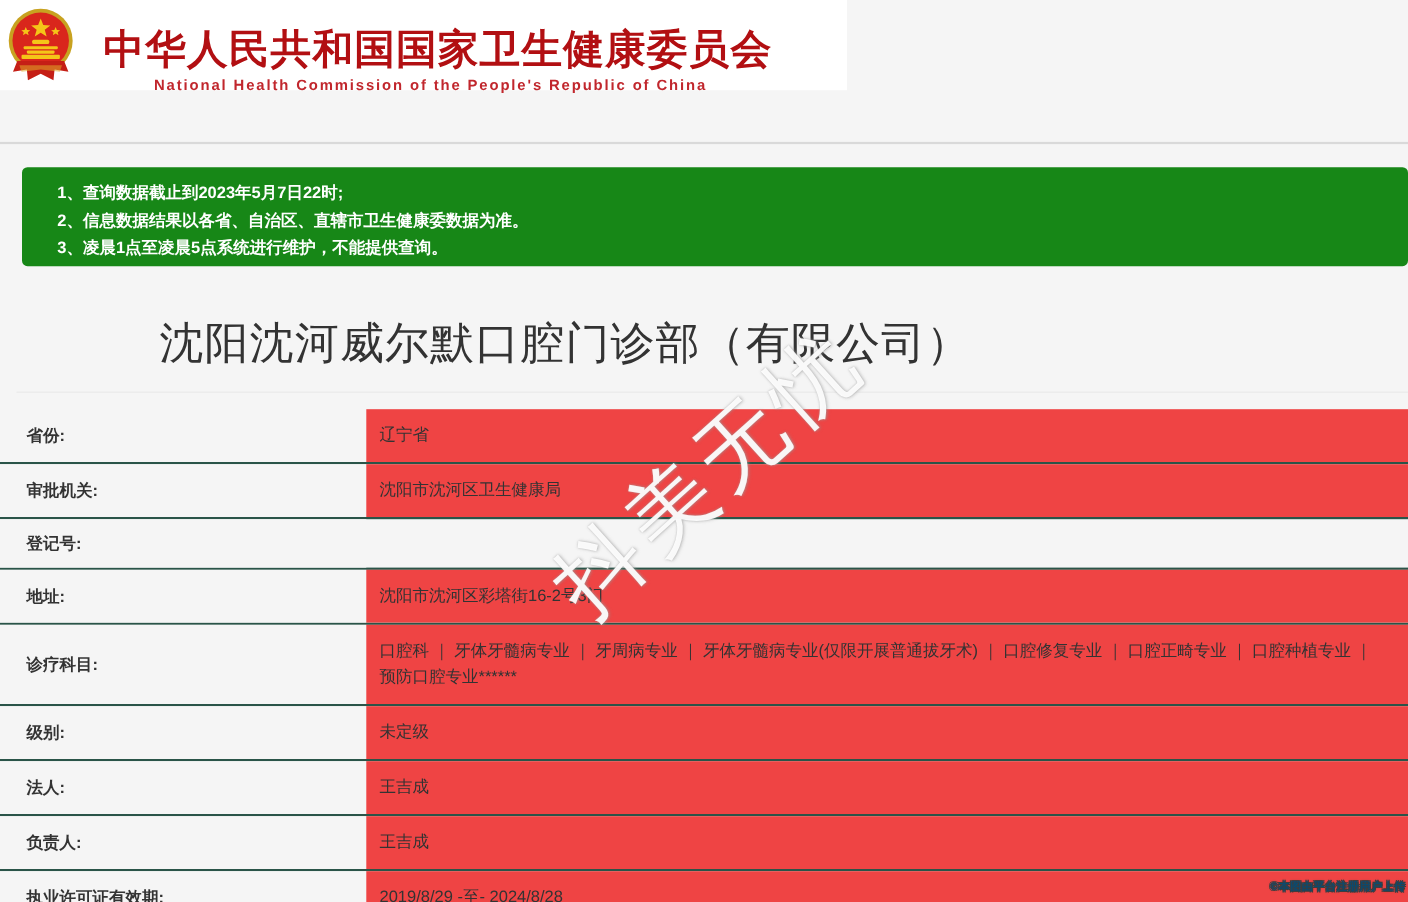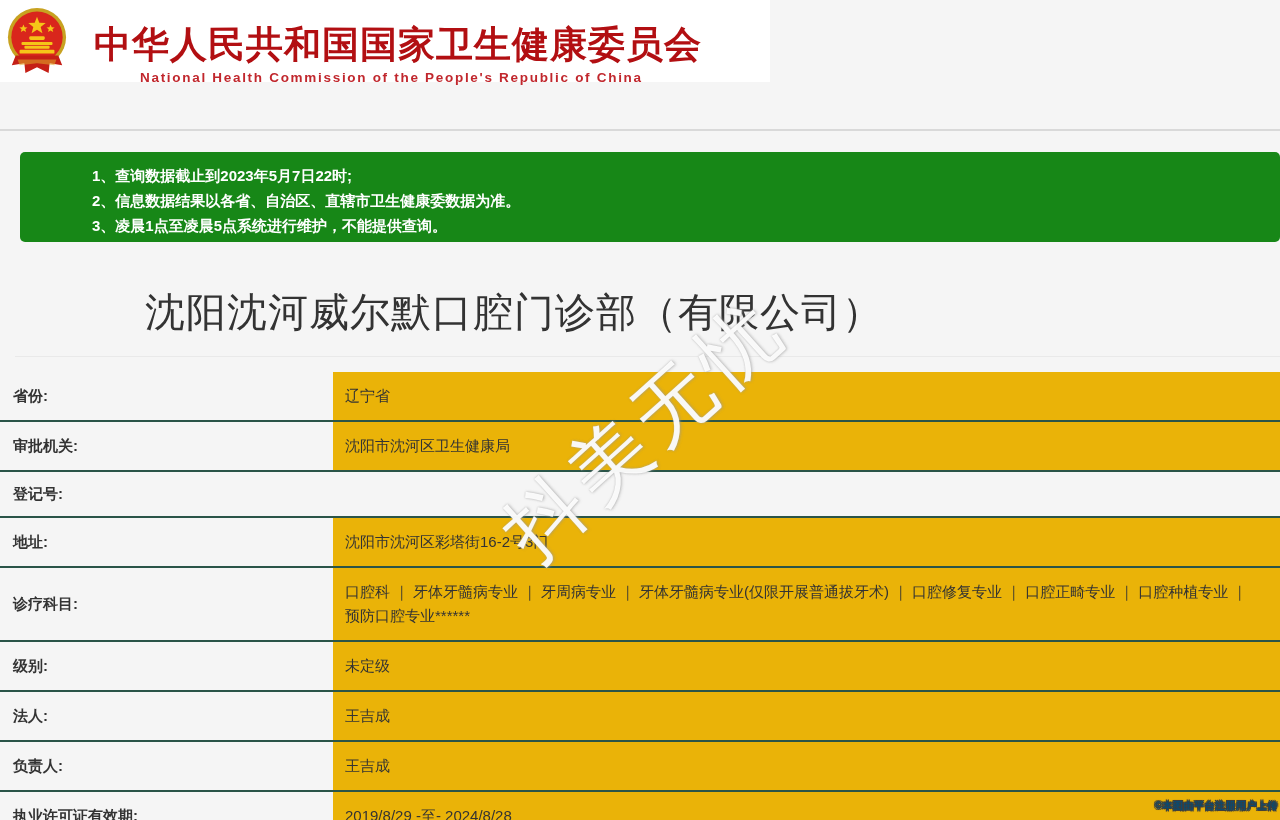--- a/index.html
+++ b/index.html
@@ -38,21 +38,21 @@
     position: absolute; left: 0; top: 129px;
     width: 1280px; height: 2px; background: #d9d9d9;
   }
 
   
   .notice {
     position: absolute; left: 20px; top: 152px;
     width: 1260px; height: 90px;
     background: #178717;
     border-radius: 5px;
-    padding: 11px 20px 0 72px;
+    padding: 11px 20px 0 32px;
   }
   .notice-line {
     color: #ffffff; font-size: 15px; font-weight: 600;
     line-height: 25px; white-space: nowrap;
   }
 
   
   .inst-title {
     position: absolute; left: 0; top: 286px;
     width: 1028px; text-align: center;
@@ -70,26 +70,26 @@
   .trow {
     display: flex; align-items: stretch;
     min-height: 46px;
     border-bottom: 2px solid #2a5448;
   }
   .trow:first-child { min-height: 50px; }
   .tlabel {
     width: 333px; flex: 0 0 333px;
     background: #f5f5f5;
     display: flex; align-items: center;
-    padding-left: 13px;
+    padding-left: 24px;
     font-size: 15px; font-weight: bold; color: #333;
   }
   .tvalue {
     flex: 1;
-    background: #eab308;
+    background: #ef4444;
     display: flex; align-items: center;
     padding: 12px 16px 12px 12px;
     font-size: 15px; color: #333; line-height: 24px;
   }
 
   
   .watermark {
     position: absolute; left: 385px; top: 300px;
     width: 520px; height: 260px;
     display: flex; align-items: center; justify-content: center;

